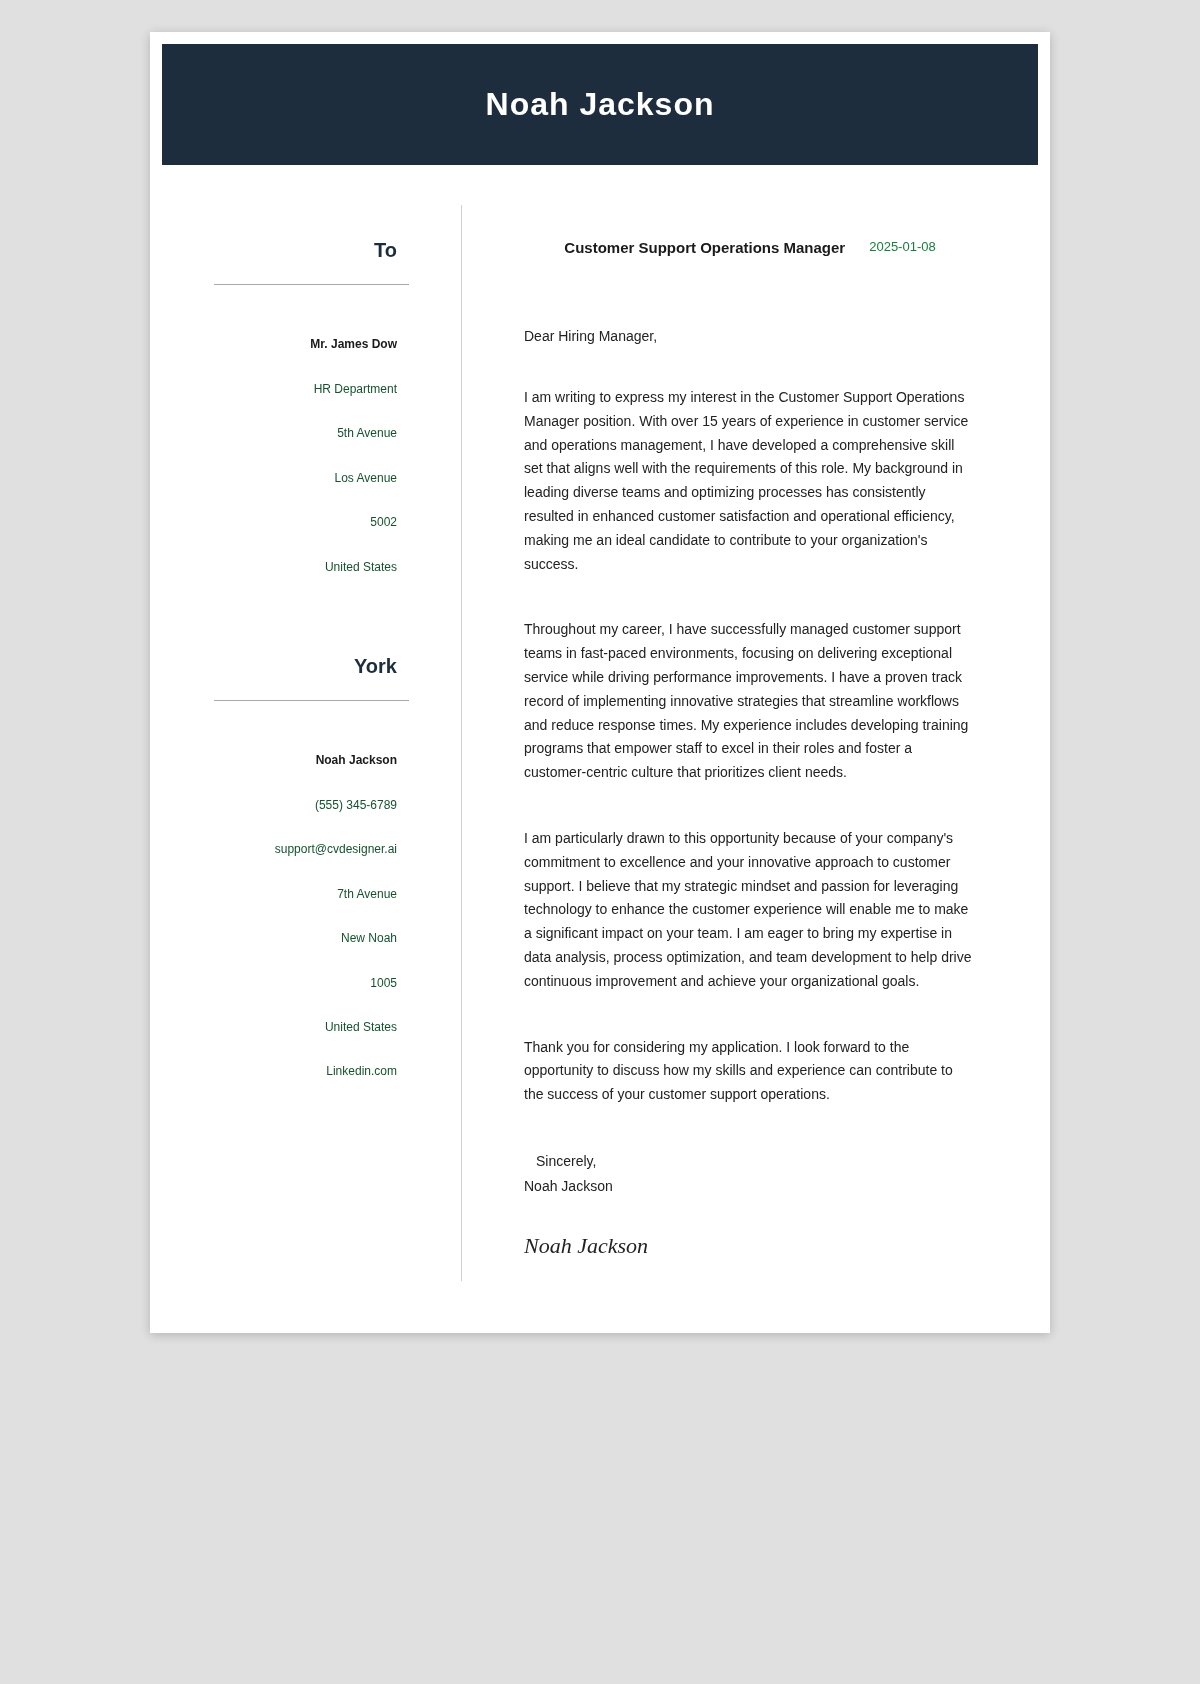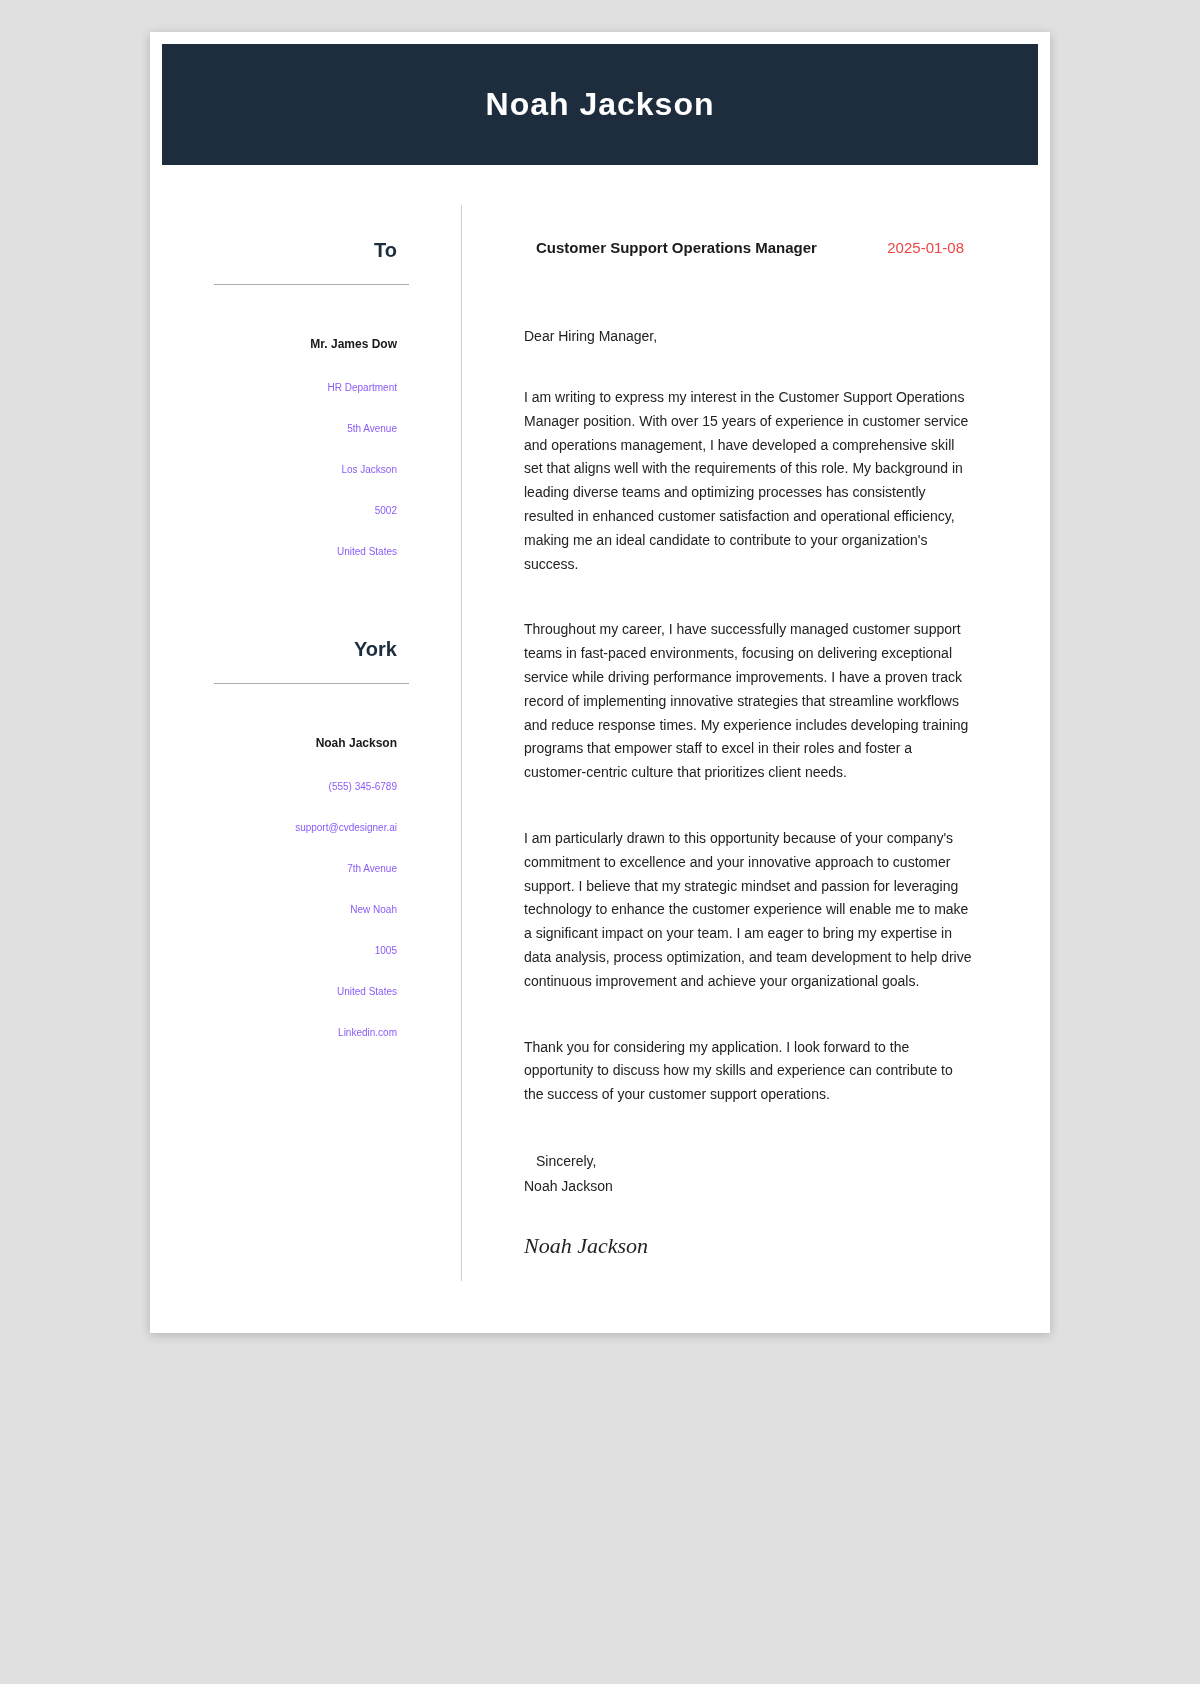--- a/index.html
+++ b/index.html
@@ -68,46 +68,46 @@
     }
 
     .sidebar-section .name {
       font-weight: bold;
       font-size: 12px;
       color: #1a1a1a;
       margin-bottom: 4px;
     }
 
     .sidebar-section .info-line {
-      font-size: 10px;
-      color: #8b5cf6;
+      font-size: 12px;
+      color: #14532d;
       line-height: 1.7;
     }
 
     .main {
       flex: 1;
       padding: 10px 50px;
     }
 
     .main-header {
       display: flex;
-      justify-content: space-between;
+      justify-content: center;
       align-items: flex-start;
       margin-bottom: 24px;
     }
 
     .job-title {
       font-size: 15px;
       font-weight: bold;
       color: #1a1a1a;
     }
 
     .date {
-      font-size: 15px;
-      color: #ef4444;
+      font-size: 13px;
+      color: #15803d;
       white-space: nowrap;
     }
 
     .salutation {
       font-size: 14px;
       color: #222;
       margin-bottom: 18px;
       margin-top: 36px;
     }
 
@@ -145,21 +145,21 @@
   <div class="content">
 
     <div class="sidebar">
 
       <div class="sidebar-section">
         <div class="sidebar-section-title">To</div>
         <hr class="sidebar-divider">
         <div class="name">Mr. James Dow</div>
         <div class="info-line">HR Department</div>
         <div class="info-line">5th Avenue</div>
-        <div class="info-line">Los Jackson</div>
+        <div class="info-line">Los Avenue</div>
         <div class="info-line">5002</div>
         <div class="info-line">United States</div>
       </div>
 
       <div class="sidebar-section">
         <div class="sidebar-section-title">York</div>
         <hr class="sidebar-divider">
         <div class="name">Noah Jackson</div>
         <div class="info-line">(555) 345-6789</div>
         <div class="info-line">support@cvdesigner.ai</div>

